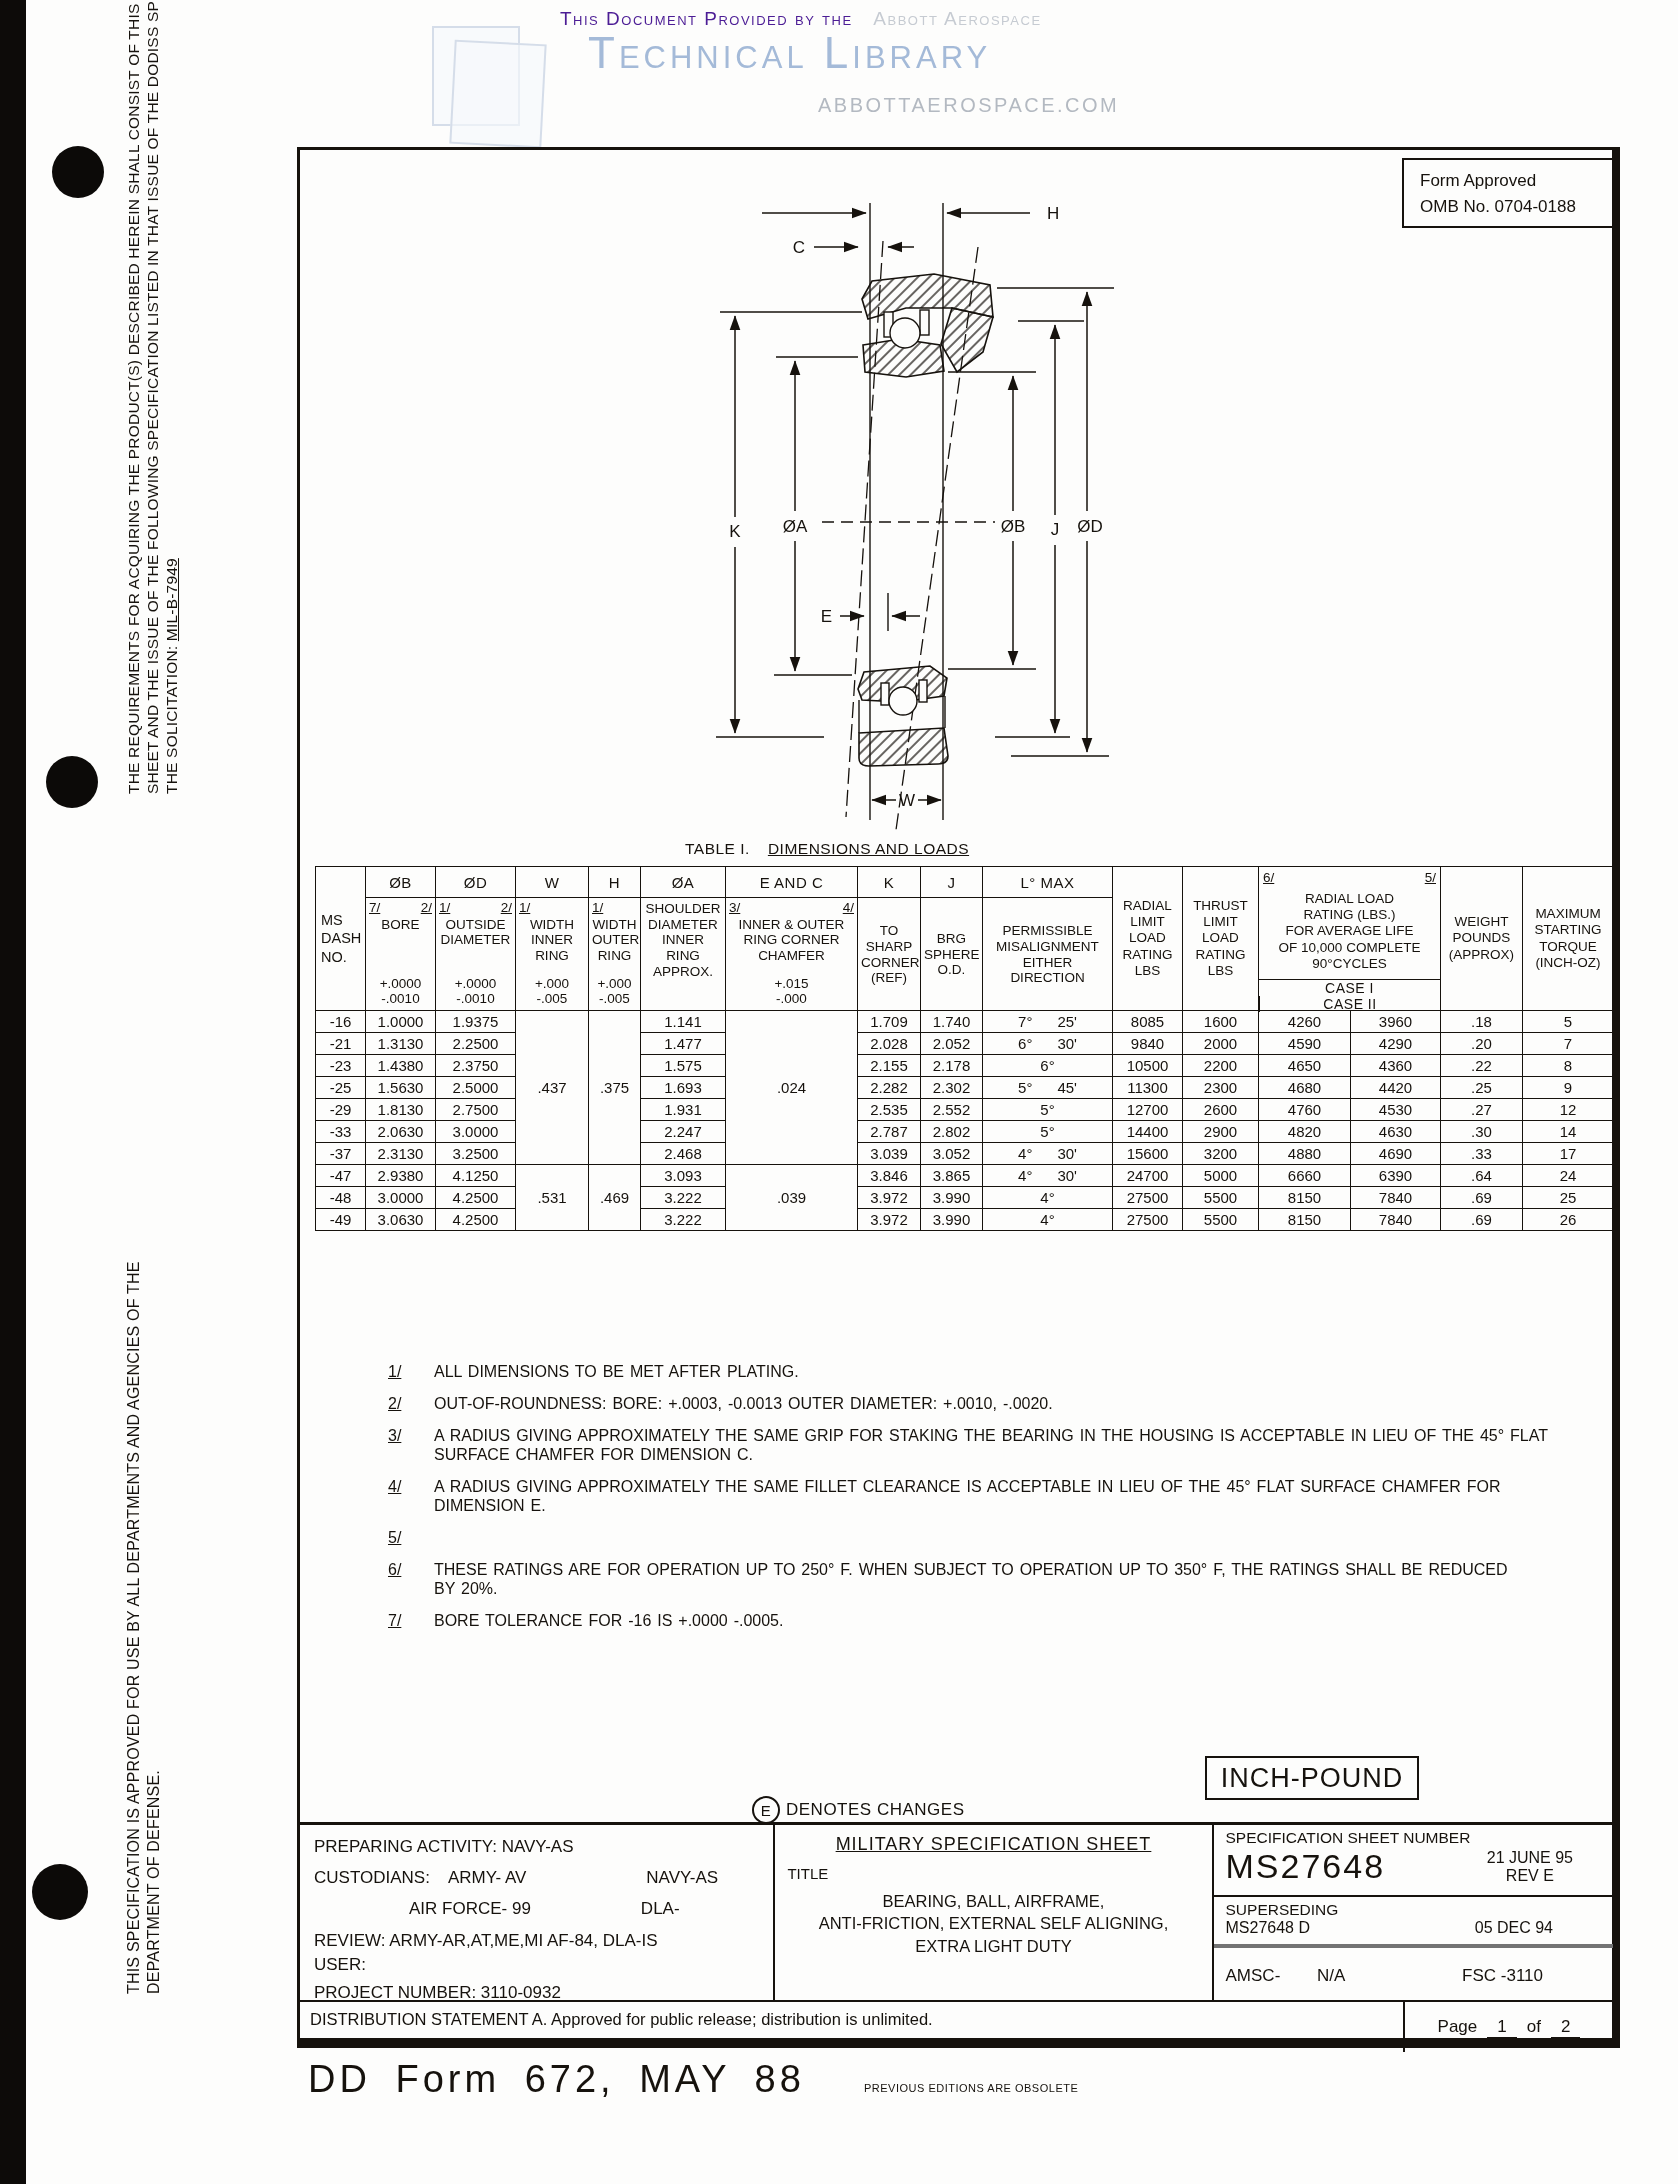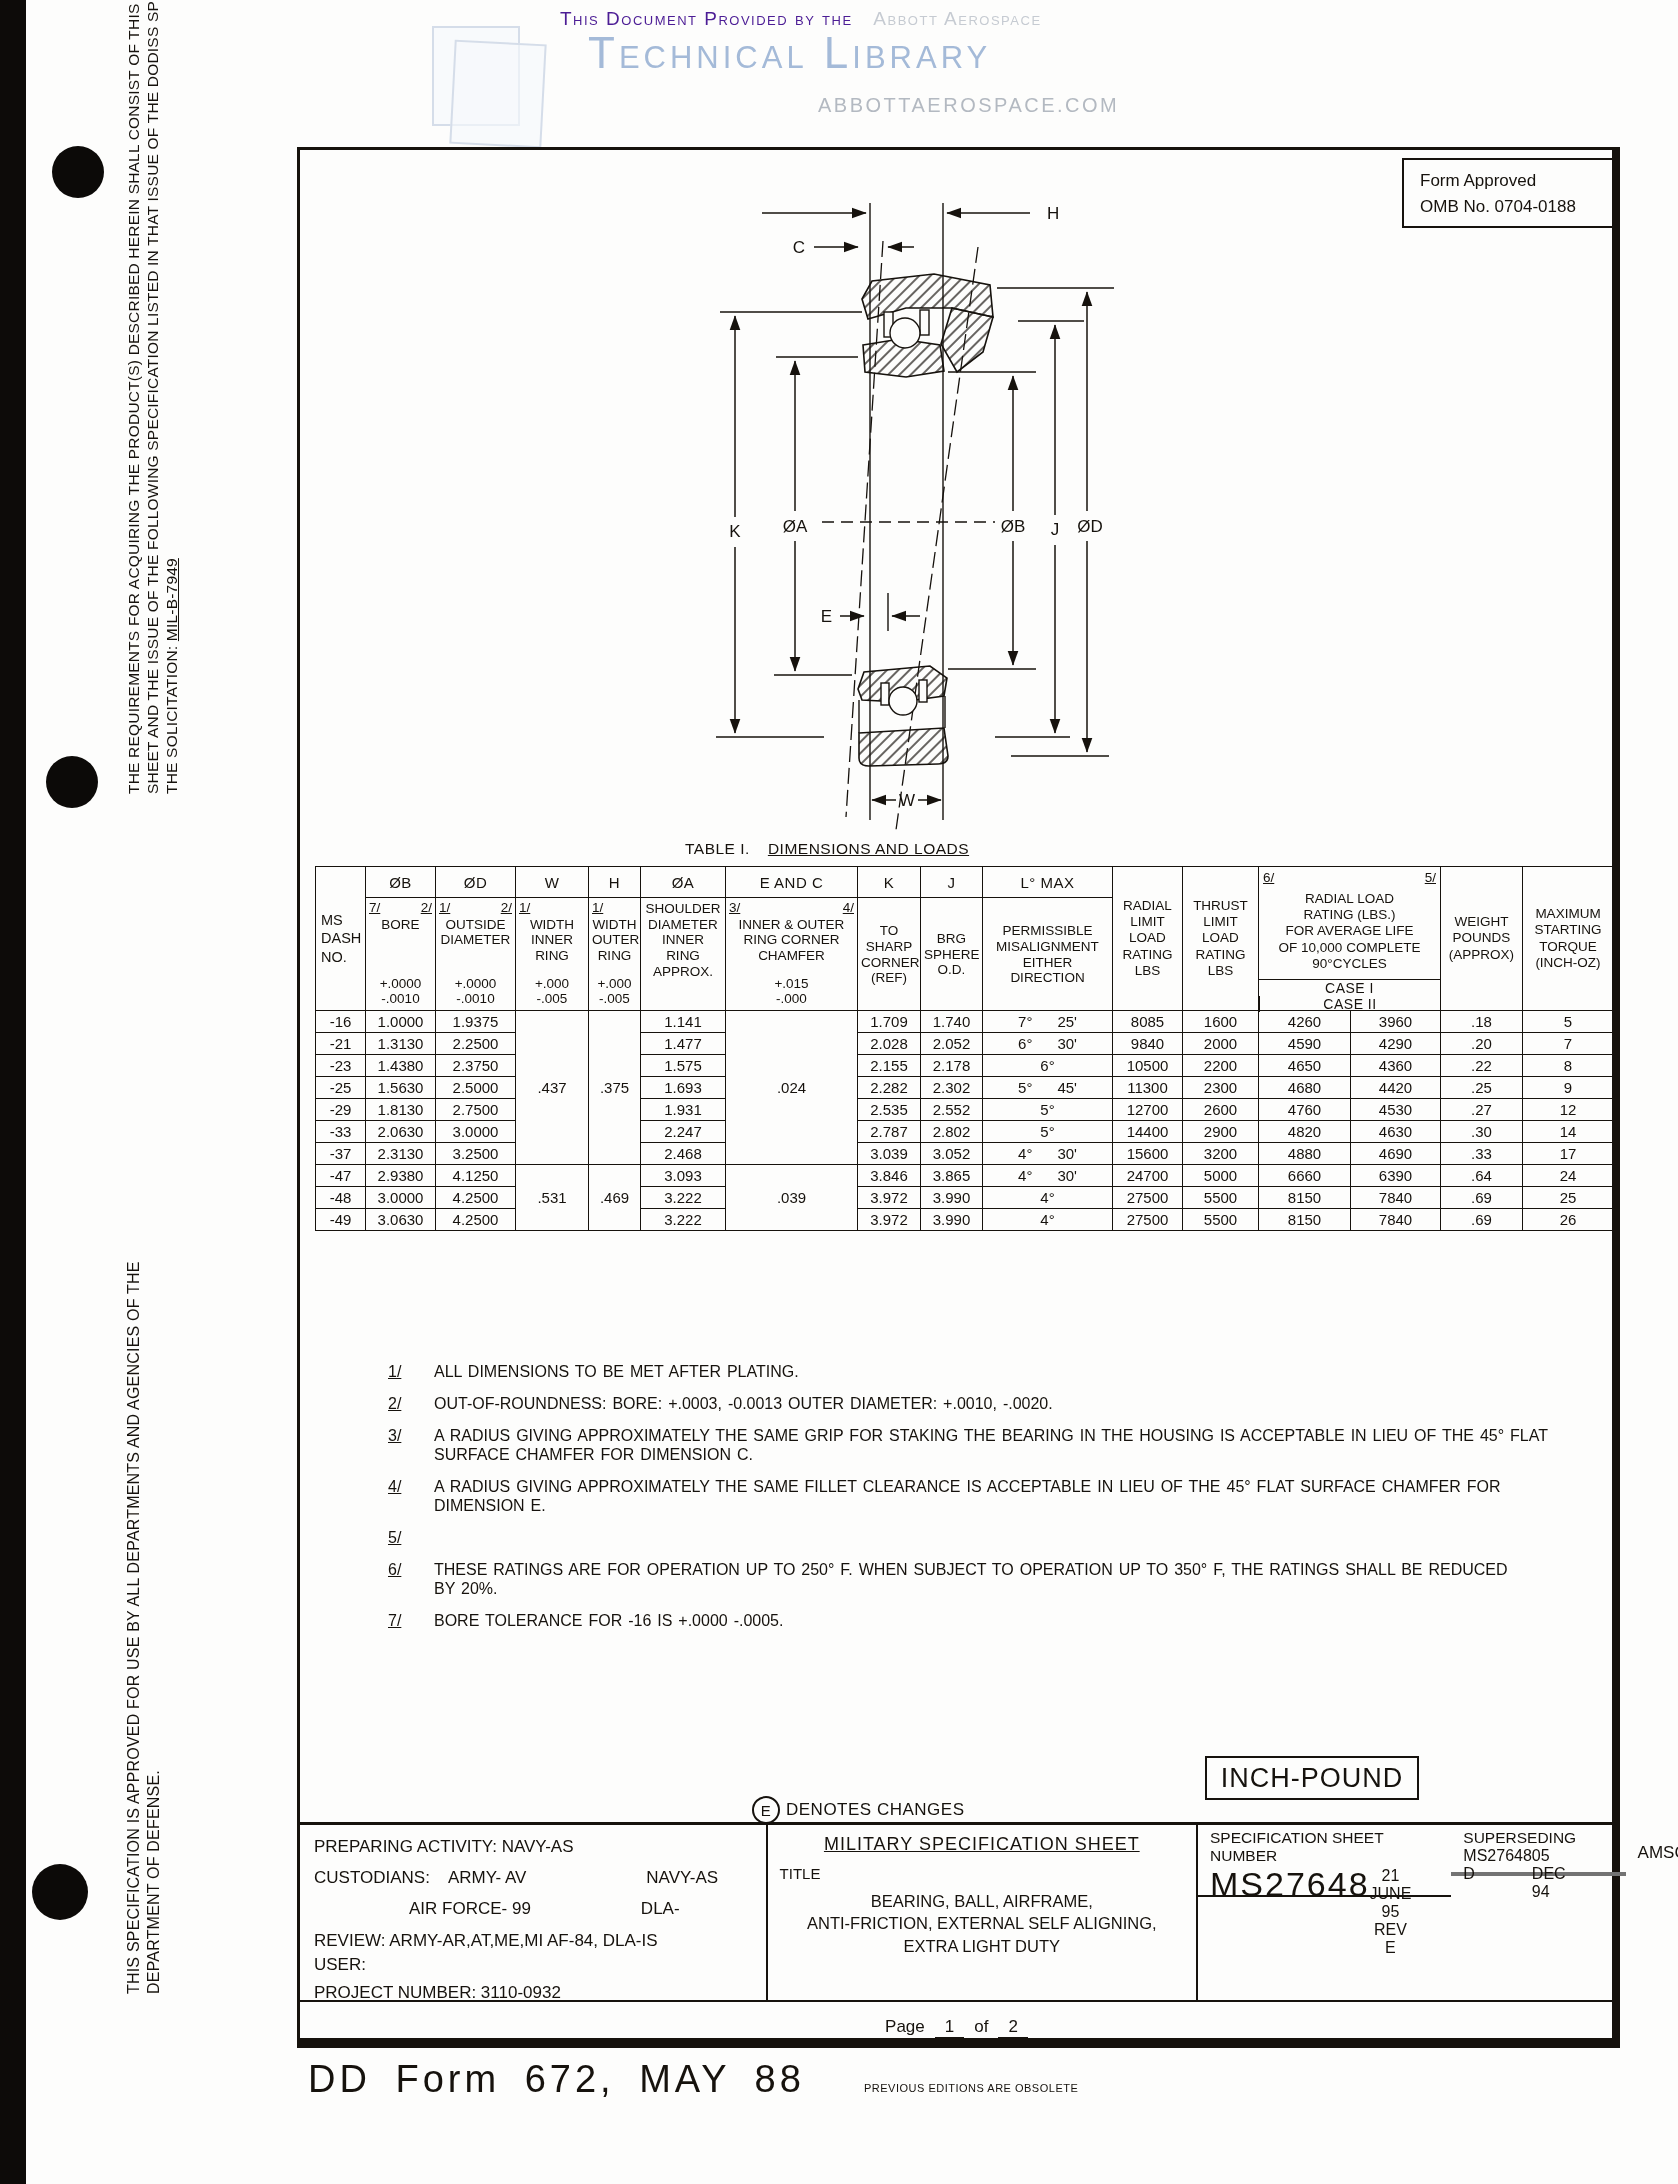--- a/index.html
+++ b/index.html
@@ -62,21 +62,21 @@
   #denotes{left:752px;top:1796px;display:flex;align-items:center;gap:6px;font-size:17px;letter-spacing:.5px;}
   .echip{width:24px;height:24px;border:2px solid #16120d;border-radius:50%;display:flex;
          align-items:center;justify-content:center;font-size:15px;}
   
   #tblock{left:300px;top:1822px;width:1313px;border-top:3px solid #16120d;box-sizing:border-box;}
   #tb-top{display:flex;height:175px;}
   #tb-left{width:493px;box-sizing:border-box;border-right:2px solid #16120d;
            padding:12px 8px 0 14px;font-size:17px;}
   #tb-left .row{display:flex;margin-bottom:9px;}
   #tb-center{width:455px;box-sizing:border-box;border-right:2px solid #16120d;padding-top:9px;font-size:16px;}
-  #tb-right{width:415px;box-sizing:border-box;display:flex;}
+  #tb-right{width:415px;box-sizing:border-box;display:flex;flex-direction:column;}
   .tbr-row{box-sizing:border-box;padding:4px 10px 0 12px;}
   #tbr1{height:72px;border-bottom:2px solid #16120d;}
   #tbr2{height:51px;border-bottom:4px solid #737373;}
   #tbr3{height:52px;display:flex;align-items:center;justify-content:space-between;font-size:17px;}
   #tb-bottom{display:flex;height:50px;border-top:2px solid #16120d;}
   #tb-dist{width:1105px;box-sizing:border-box;border-right:2px solid #16120d;
            padding:8px 0 0 10px;font-size:16.5px;}
   #tb-page{flex:1;display:flex;align-items:center;justify-content:center;font-size:17px;gap:10px;}
   .pgnum{border-bottom:1.6px solid #16120d;padding:0 10px;}
   
@@ -628,20 +628,21 @@
           </div>
         </div>
         <div class="tbr-row" id="tbr3">
           <span>AMSC-</span>
           <span style="margin-right:80px;">N/A</span>
           <span style="margin-right:60px;">FSC -3110</span>
         </div>
       </div>
     </div>
     <div id="tb-bottom">
+      <div id="tb-dist">DISTRIBUTION STATEMENT A.  Approved for public release; distribution is unlimited.</div>
       <div id="tb-page">
         <span>Page</span>
         <span class="pgnum">1</span>
         <span>of</span>
         <span class="pgnum">2</span>
       </div>
     </div>
   </div>
 
   <div class="abs" id="ddform">DD Form 672, MAY 88</div>

